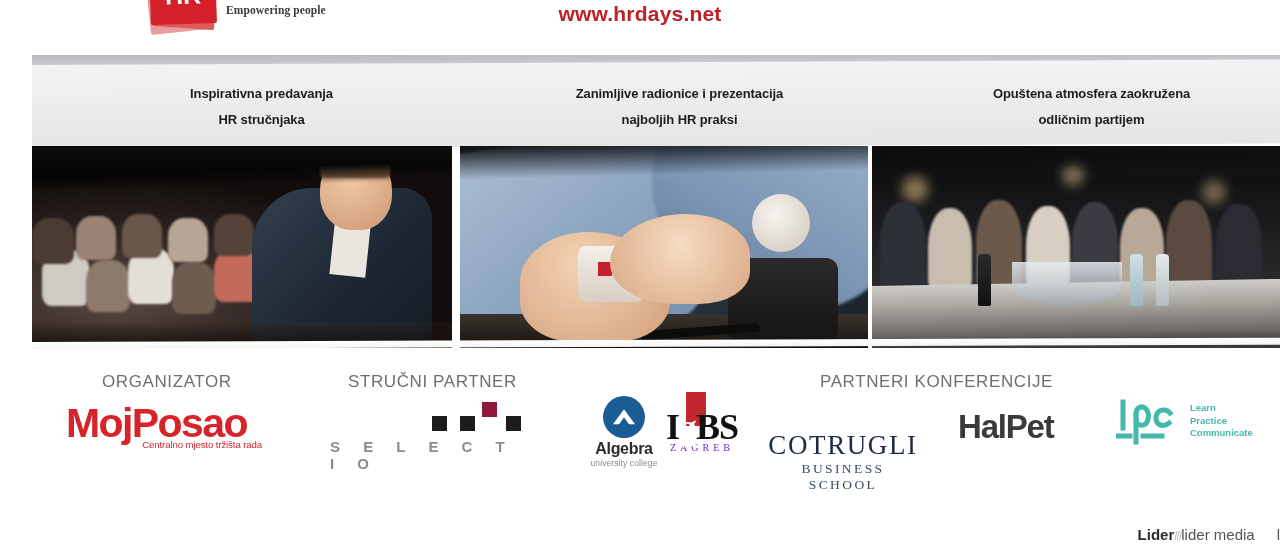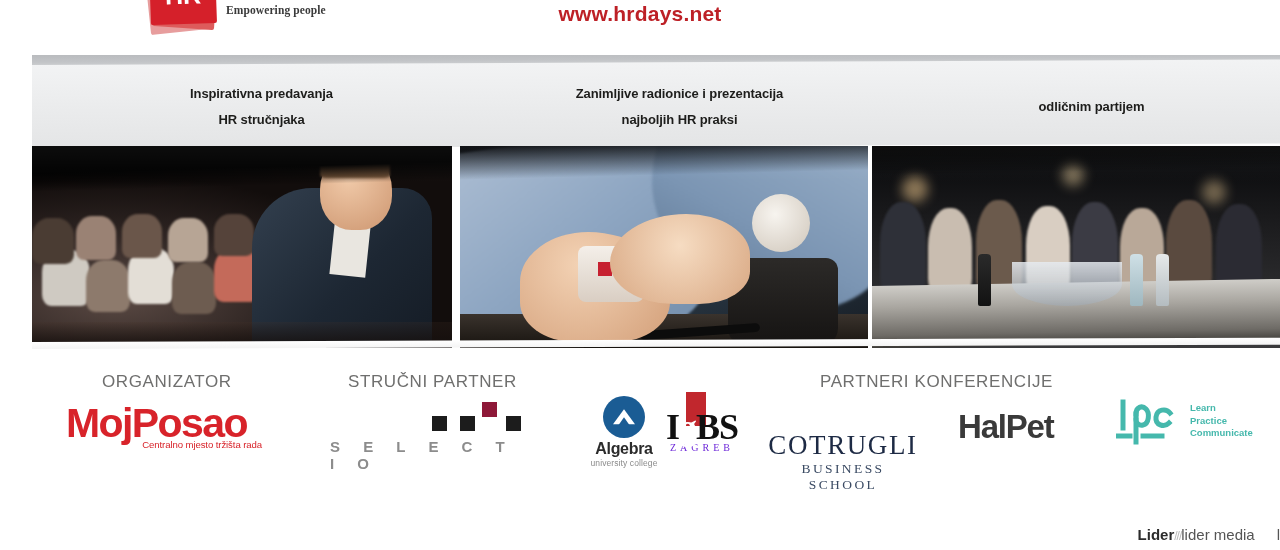--- a/index.html
+++ b/index.html
@@ -200,20 +200,21 @@
       </div>
     </div>
     <div class="bcol c2">
       <div class="txt">
         <div>Zanimljive radionice i prezentacija</div>
         <div>najboljih HR praksi</div>
       </div>
     </div>
     <div class="bcol c3">
       <div class="txt">
+        <div>Opuštena atmosfera zaokružena</div>
         <div>odličnim partijem</div>
       </div>
     </div>
   </div>
 </div>
 
 <div class="photos">
 
   <div class="ph ph1">
     <div class="ph-inner">

